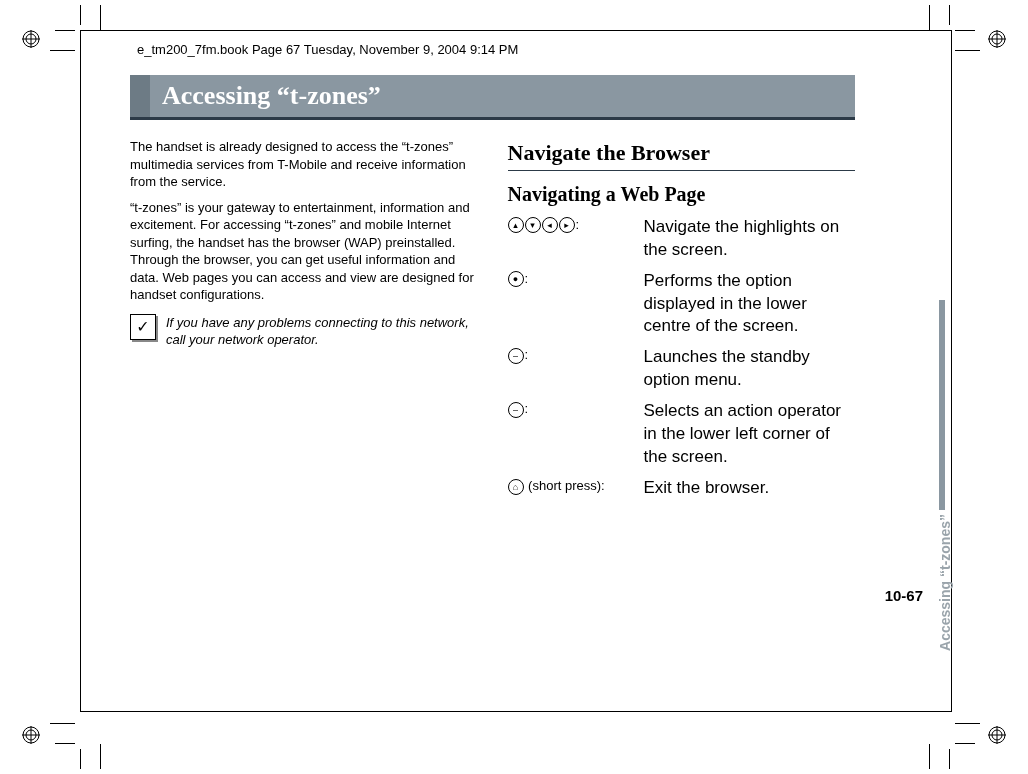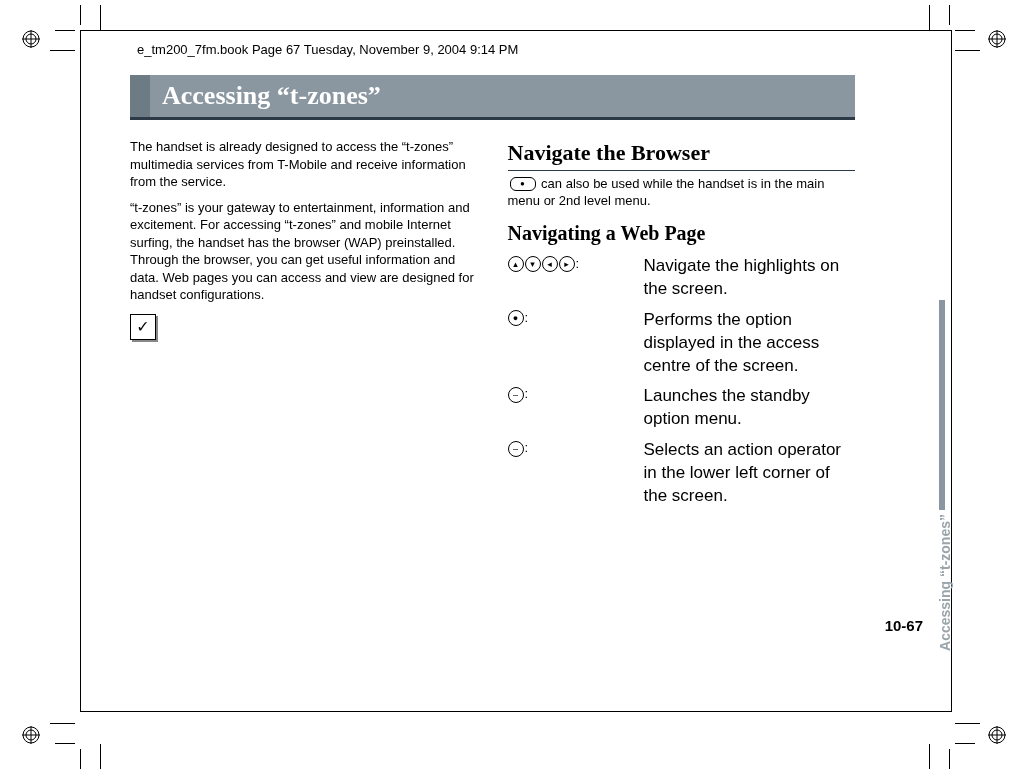--- a/index.html
+++ b/index.html
@@ -180,21 +180,20 @@
     color: #9aa4ab;
     font-weight: bold;
     font-size: 14px;
   }
   .page-number {
     position: absolute;
     right: 105px;
     top: 587px;
     font-weight: bold;
     font-size: 15px;
-    margin-top: 30px;
   }
   .para-inline .key-rect { margin: 0 2px; }
 </style>
 </head>
 <body>
 
 <div class="corner-reg tl">
     <svg width="18" height="18">
       <circle cx="9" cy="9" r="8" fill="none" stroke="#000"></circle>
       <circle cx="9" cy="9" r="5" fill="none" stroke="#000"></circle>
@@ -254,55 +253,59 @@
     <div class="title-accent"></div>
     <div class="title-main">Accessing “t-zones”</div>
   </div>
 
   <div class="columns">
     <div class="col">
       <p>The handset is already designed to access the “t-zones” multimedia services from T-Mobile and receive information from the service.</p>
       <p>“t-zones” is your gateway to entertainment, information and excitement. For accessing “t-zones” and mobile Internet surfing, the handset has the browser (WAP) preinstalled. Through the browser, you can get useful information and data. Web pages you can access and view are designed for handset configurations.</p>
       <div class="note-row">
         <div class="note-icon">✓</div>
+        <div class="note-text">If you have any problems connecting to this network, call your network operator.</div>
       </div>
     </div>
 
     <div class="col">
       <div class="h2">Navigate the Browser</div>
-      <p class="para-inline">
-        <span class="key-rect">●</span><span> can also be used while the handset is in the main menu or 2nd level menu.</span>
-      </p>
 
       <div class="h3">Navigating a Web Page</div>
 
       <div class="nav-table">
         <div class="nav-row">
           <div class="nav-key">
             <span class="key-ico">▴</span><span class="key-ico">▾</span><span class="key-ico">◂</span><span class="key-ico">▸</span>:
           </div>
           <div class="nav-desc">Navigate the highlights on the screen.</div>
         </div>
         <div class="nav-row">
           <div class="nav-key">
             <span class="key-ico">●</span>:
           </div>
-          <div class="nav-desc">Performs the option displayed in the access centre of the screen.</div>
+          <div class="nav-desc">Performs the option displayed in the lower centre of the screen.</div>
         </div>
         <div class="nav-row">
           <div class="nav-key">
             <span class="key-ico">–</span>:
           </div>
           <div class="nav-desc">Launches the standby option menu.</div>
         </div>
         <div class="nav-row">
           <div class="nav-key">
             <span class="key-ico">–</span>:
           </div>
           <div class="nav-desc">Selects an action operator in the lower left corner of the screen.</div>
+        </div>
+        <div class="nav-row">
+          <div class="nav-key">
+            <span class="key-ico">⌂</span><span> (short press):</span>
+          </div>
+          <div class="nav-desc">Exit the browser.</div>
         </div>
       </div>
     </div>
   </div>
 </div>
 
 <div class="side-tab">
   <div class="side-tab-bar"></div>
   <div class="side-tab-text">Accessing “t-zones”</div>
 </div>

